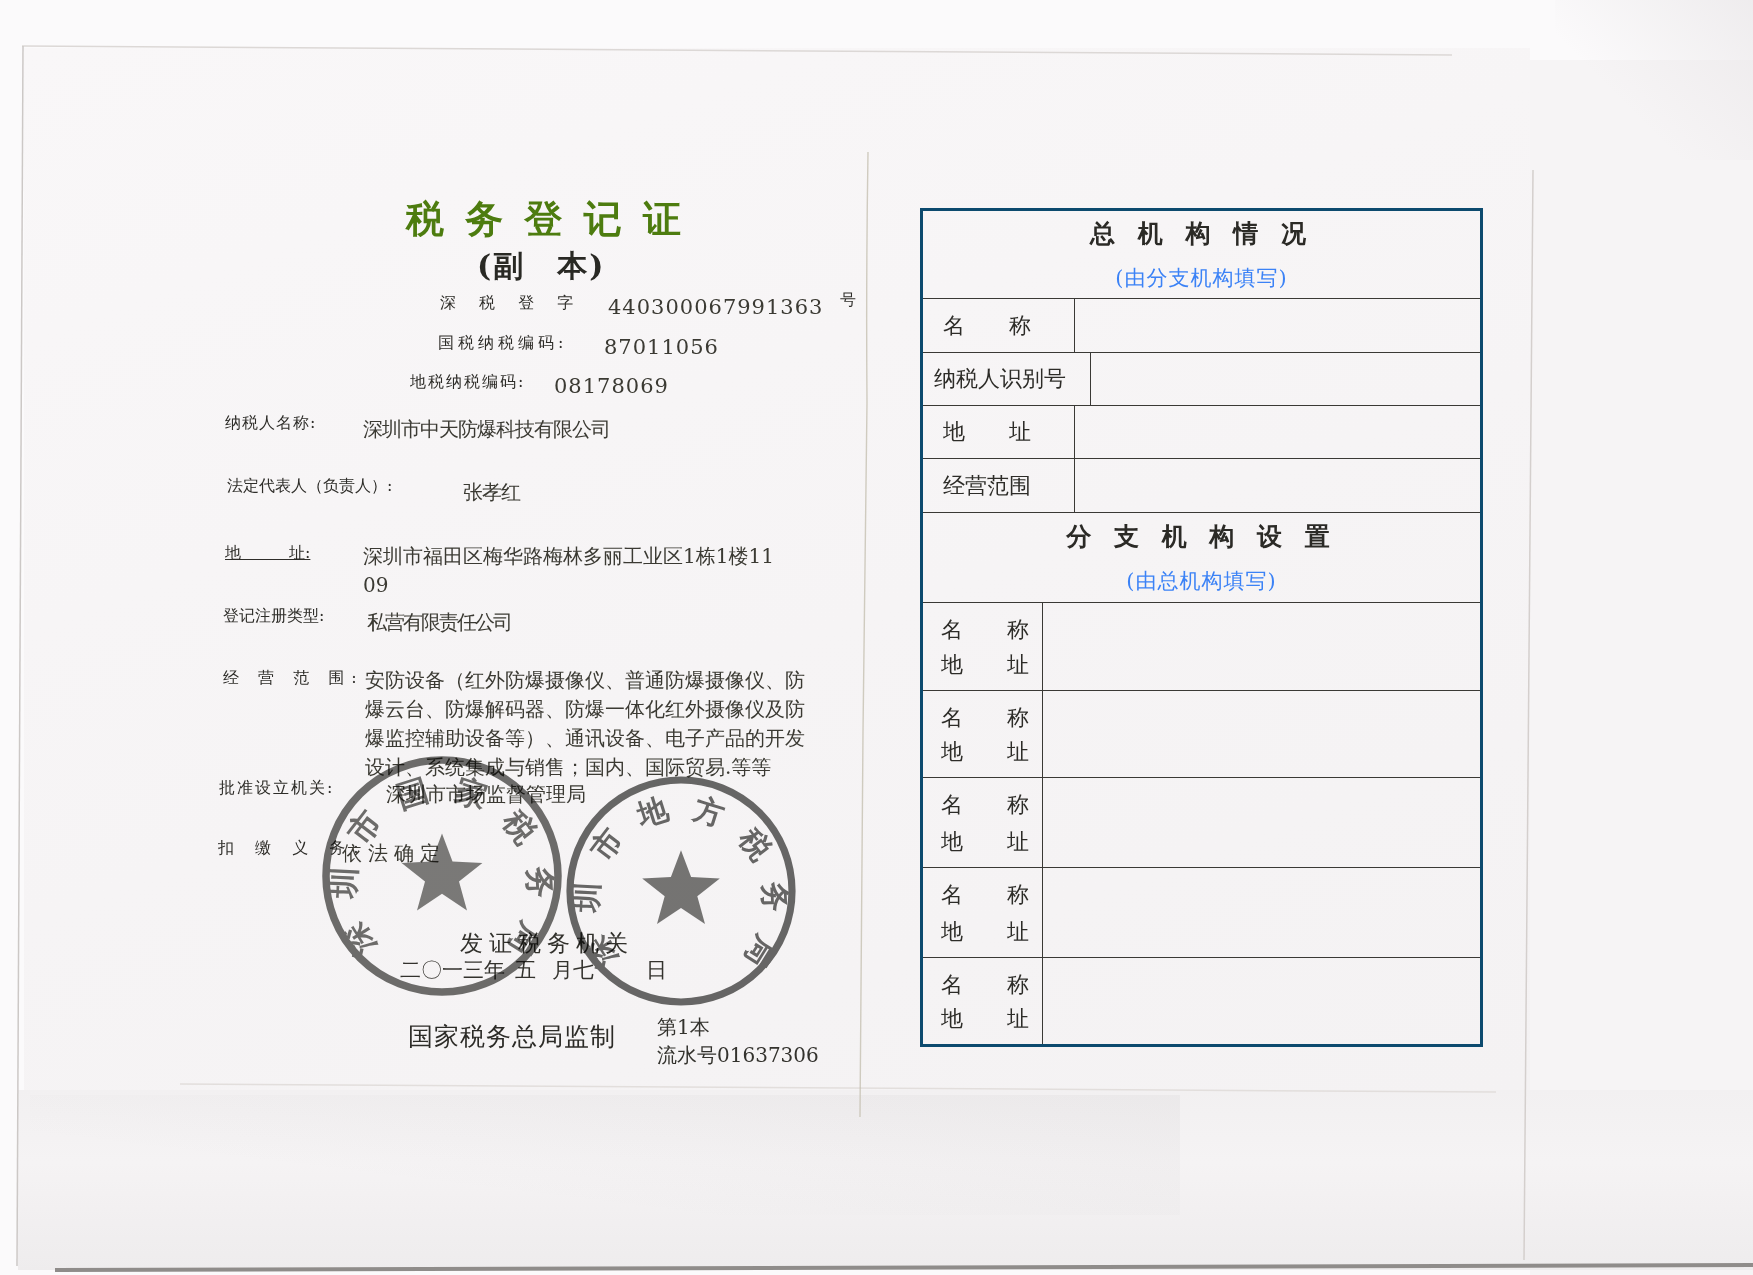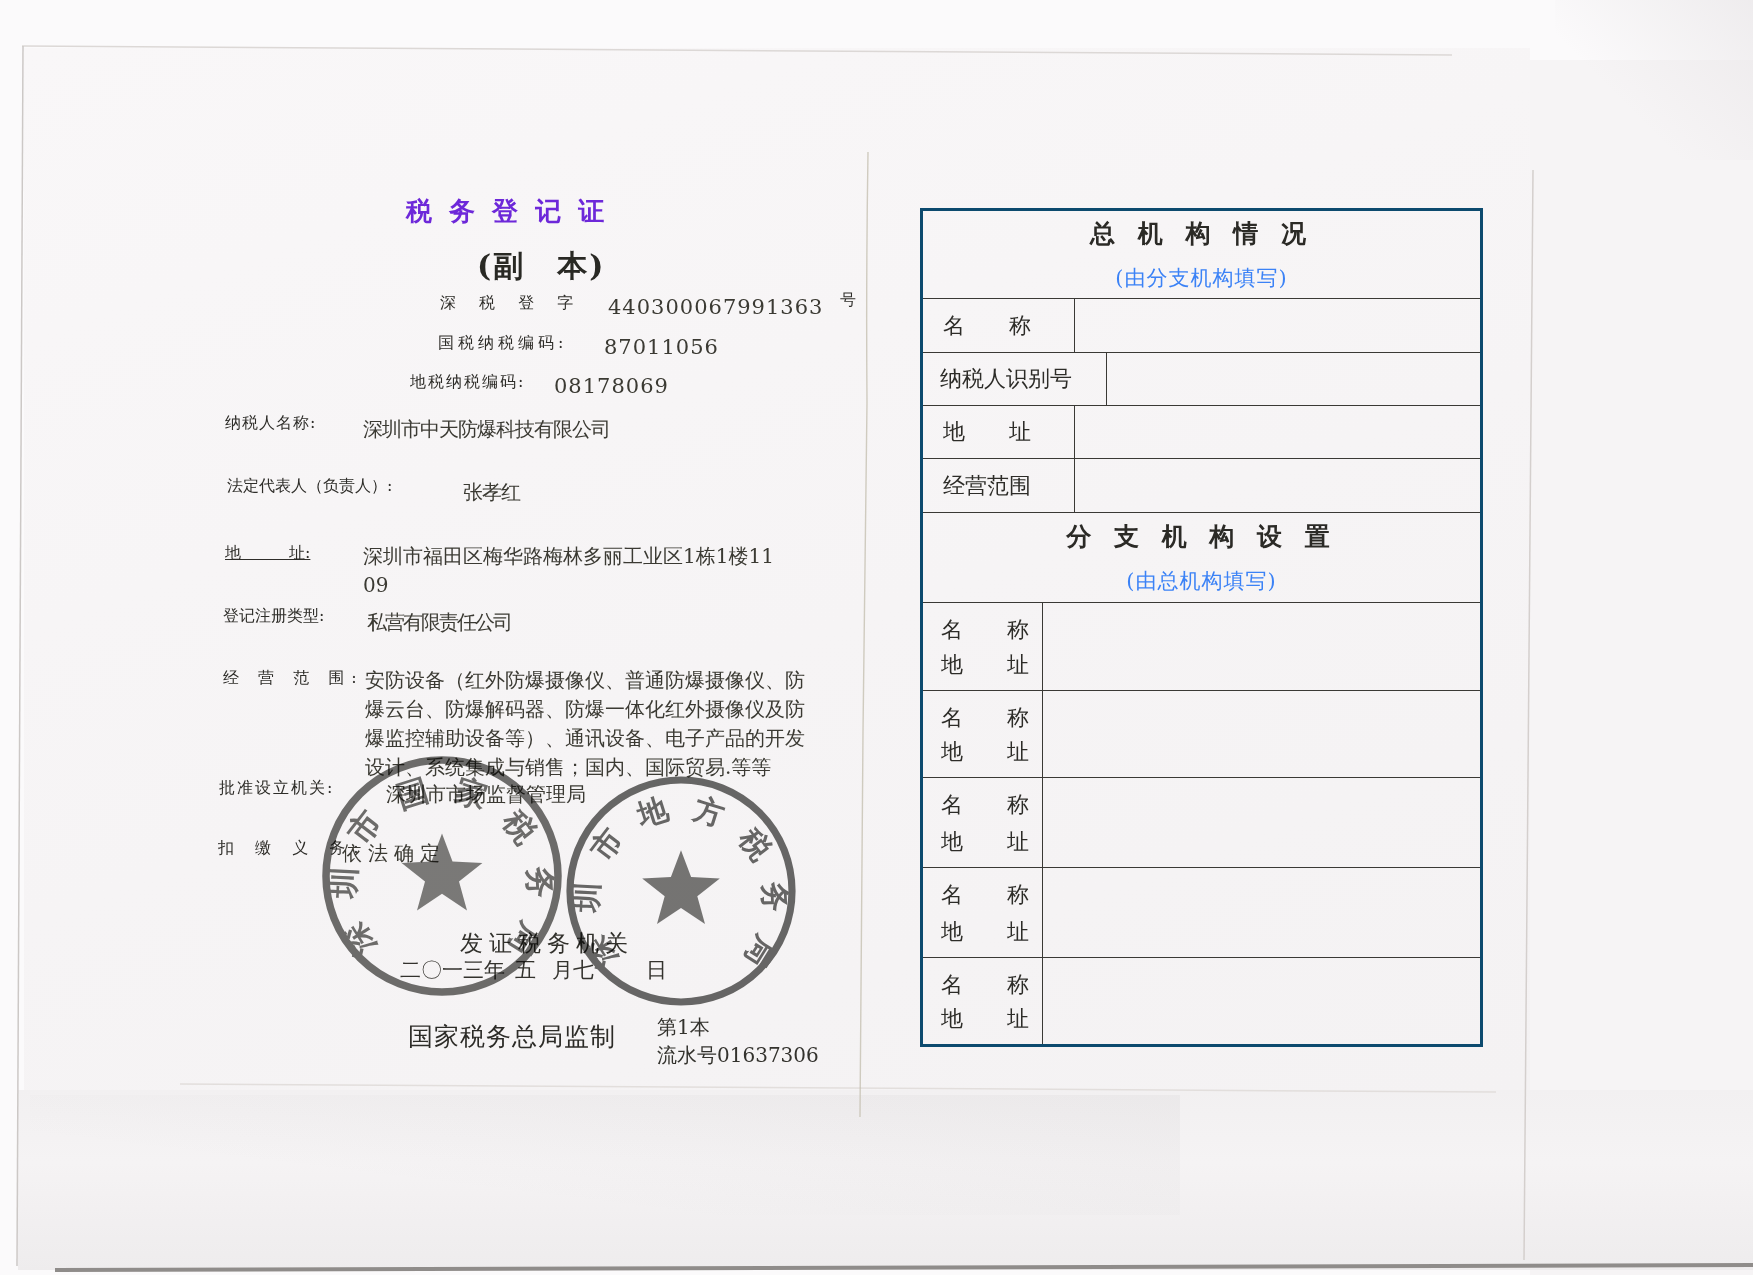--- a/index.html
+++ b/index.html
@@ -22,21 +22,21 @@
     background:linear-gradient(225deg,#e9e6e8 0%,rgba(233,230,232,0) 65%);opacity:.7;}
   .fold-shadow{position:absolute;left:30px;top:1095px;width:1150px;height:120px;
     background:linear-gradient(187deg,rgba(120,115,118,.06),rgba(120,115,118,0) 70%);}
   .edges{position:absolute;left:0;top:0;pointer-events:none;}
 
   .abs{position:absolute;white-space:pre;}
   .lbl{color:#2e2d29;}
   .val{color:#3b3a33;}
 
   
-  .t-title{font-size:26px;font-weight:bold;letter-spacing:4px;color:#6d28d9;}
+  .t-title{font-size:38px;font-weight:bold;letter-spacing:4px;color:#4d7c0f;}
   .t-sub{font-size:30px;font-weight:bold;letter-spacing:2px;color:#292924;}
   .t-body{font-size:16px;}
   .t-val{font-size:20px;}
   .t-num{font-size:21px;letter-spacing:1px;}
 
   
   .reg-table{
     position:absolute;left:920px;top:208px;width:563px;height:839px;
     border:3px solid #0c4a6e;box-sizing:border-box;background:transparent;
   }
@@ -143,21 +143,21 @@
     <div class="tr-row first sec-head" style="height:87px;">
       <div class="sec-title">总 机 构 情 况</div>
       <div class="sec-sub">(由分支机构填写)</div>
     </div>
 
     <div class="tr-row" style="height:54px;">
       <div class="cell-label" style="width:152px;">名　　称</div>
       <div class="cell-value"></div>
     </div>
     <div class="tr-row" style="height:53px;">
-      <div class="cell-label" style="width:184px;padding-left:17px;">纳税人识别号</div>
+      <div class="cell-label" style="width:168px;padding-left:11px;">纳税人识别号</div>
       <div class="cell-value"></div>
     </div>
     <div class="tr-row" style="height:53px;">
       <div class="cell-label" style="width:152px;">地　　址</div>
       <div class="cell-value"></div>
     </div>
     <div class="tr-row" style="height:54px;">
       <div class="cell-label" style="width:152px;padding-left:20px;">经营范围</div>
       <div class="cell-value"></div>
     </div>

